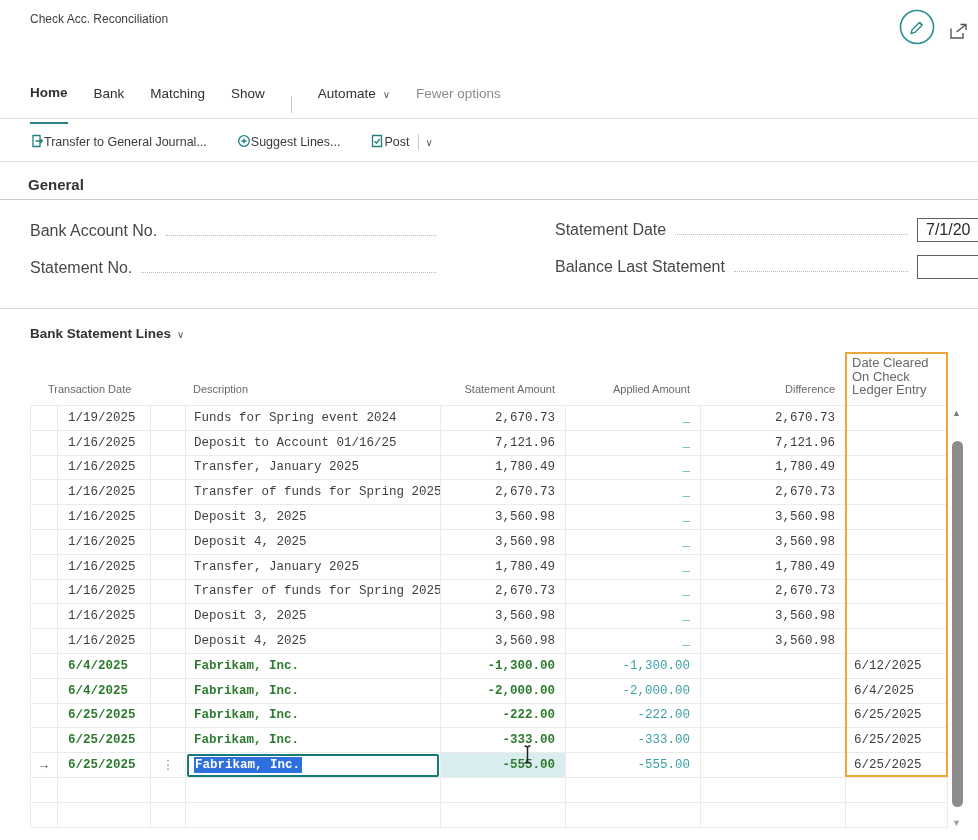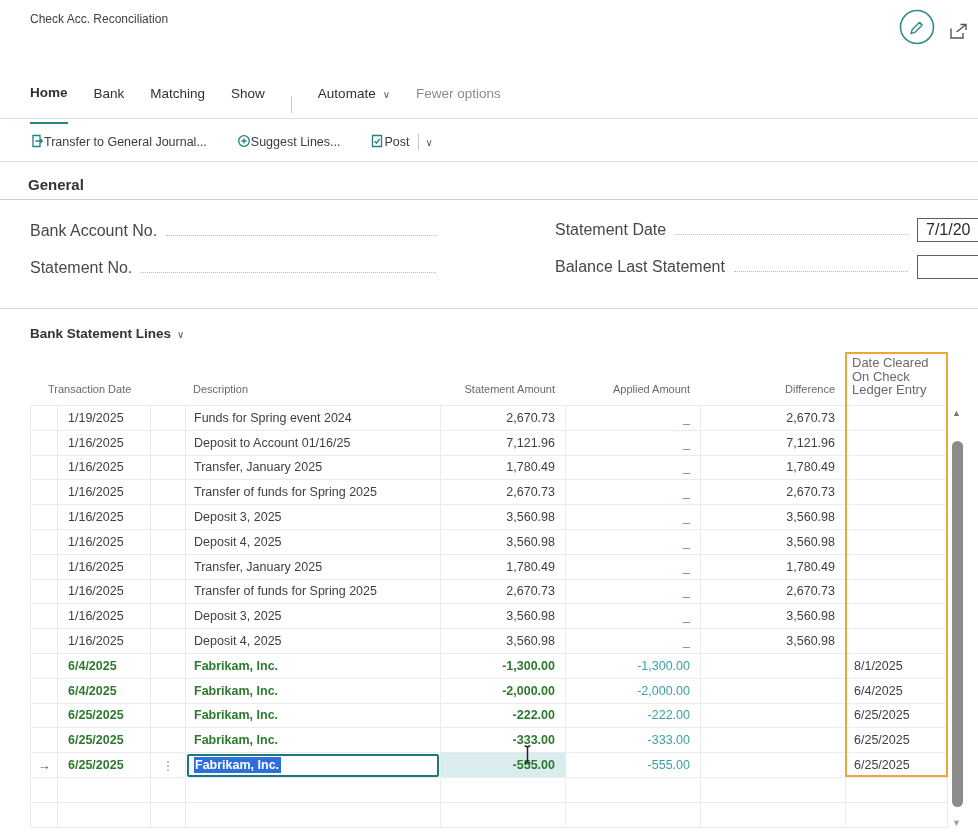--- a/index.html
+++ b/index.html
@@ -48,21 +48,21 @@
     font-size:11px;color:#696969;padding-bottom:0;}
   .thead .h{padding-bottom:7px;white-space:nowrap;overflow:hidden;}
   .h-date{grid-column:1/3;padding-left:18px;}
   .h-desc{grid-column:4;padding-left:8px;}
   .h-stmt{grid-column:5;}
   .h-applied{grid-column:6;}
   .h-diff{grid-column:7;}
   .thead .num{text-align:right;padding-right:10px;}
   .h-cleared{position:absolute;left:852px;top:356px;width:88px;font-size:13px;line-height:13.5px;color:#696969;}
 
-  .tbody{position:absolute;left:30px;top:405px;width:917px;border-top:1px solid #ebebeb;border-left:1px solid #ebebeb;box-sizing:content-box;}
+  .tbody{position:absolute;left:30px;top:405px;width:917px;border-top:1px solid #ebebeb;border-left:1px solid #ebebeb;box-sizing:content-box;font-family:Liberation Mono, monospace;}
   .t-row{display:grid;grid-template-columns:27px 93px 35px 255px 125px 135px 145px 102px;height:24.8px;border-bottom:1px solid #ebebeb;font-size:12.5px;color:#3f3f3f;box-sizing:border-box;}
   .t-row>div{border-right:1px solid #ebebeb;display:flex;align-items:center;overflow:hidden;white-space:nowrap;box-sizing:border-box;}
   .c-sel,.c-icon{justify-content:center;}
   .c-date{padding-left:10px;}
   .c-desc{padding-left:8px;}
   .c-stmt,.c-applied,.c-diff{justify-content:flex-end;padding-right:10px;}
   .c-cleared{padding-left:8px;}
   .green .c-date,.green .c-desc,.green .c-stmt{color:#2c7a2e;font-weight:700;}
   .link{color:#3ba0a6;}
   .dash{color:#3ba0a6;}
@@ -307,21 +307,21 @@
     <div class="c-cleared"></div>
   </div>
       <div class="t-row green">
     <div class="c-sel"></div>
     <div class="c-date">6/4/2025</div>
     <div class="c-icon"></div>
     <div class="c-desc">Fabrikam, Inc.</div>
     <div class="c-stmt">-1,300.00</div>
     <div class="c-applied link">-1,300.00</div>
     <div class="c-diff"></div>
-    <div class="c-cleared">8/1/2025</div>
+    <div class="c-cleared">6/12/2025</div>
   </div>
       <div class="t-row green">
     <div class="c-sel"></div>
     <div class="c-date">6/4/2025</div>
     <div class="c-icon"></div>
     <div class="c-desc">Fabrikam, Inc.</div>
     <div class="c-stmt">-2,000.00</div>
     <div class="c-applied link">-2,000.00</div>
     <div class="c-diff"></div>
     <div class="c-cleared">6/4/2025</div>

